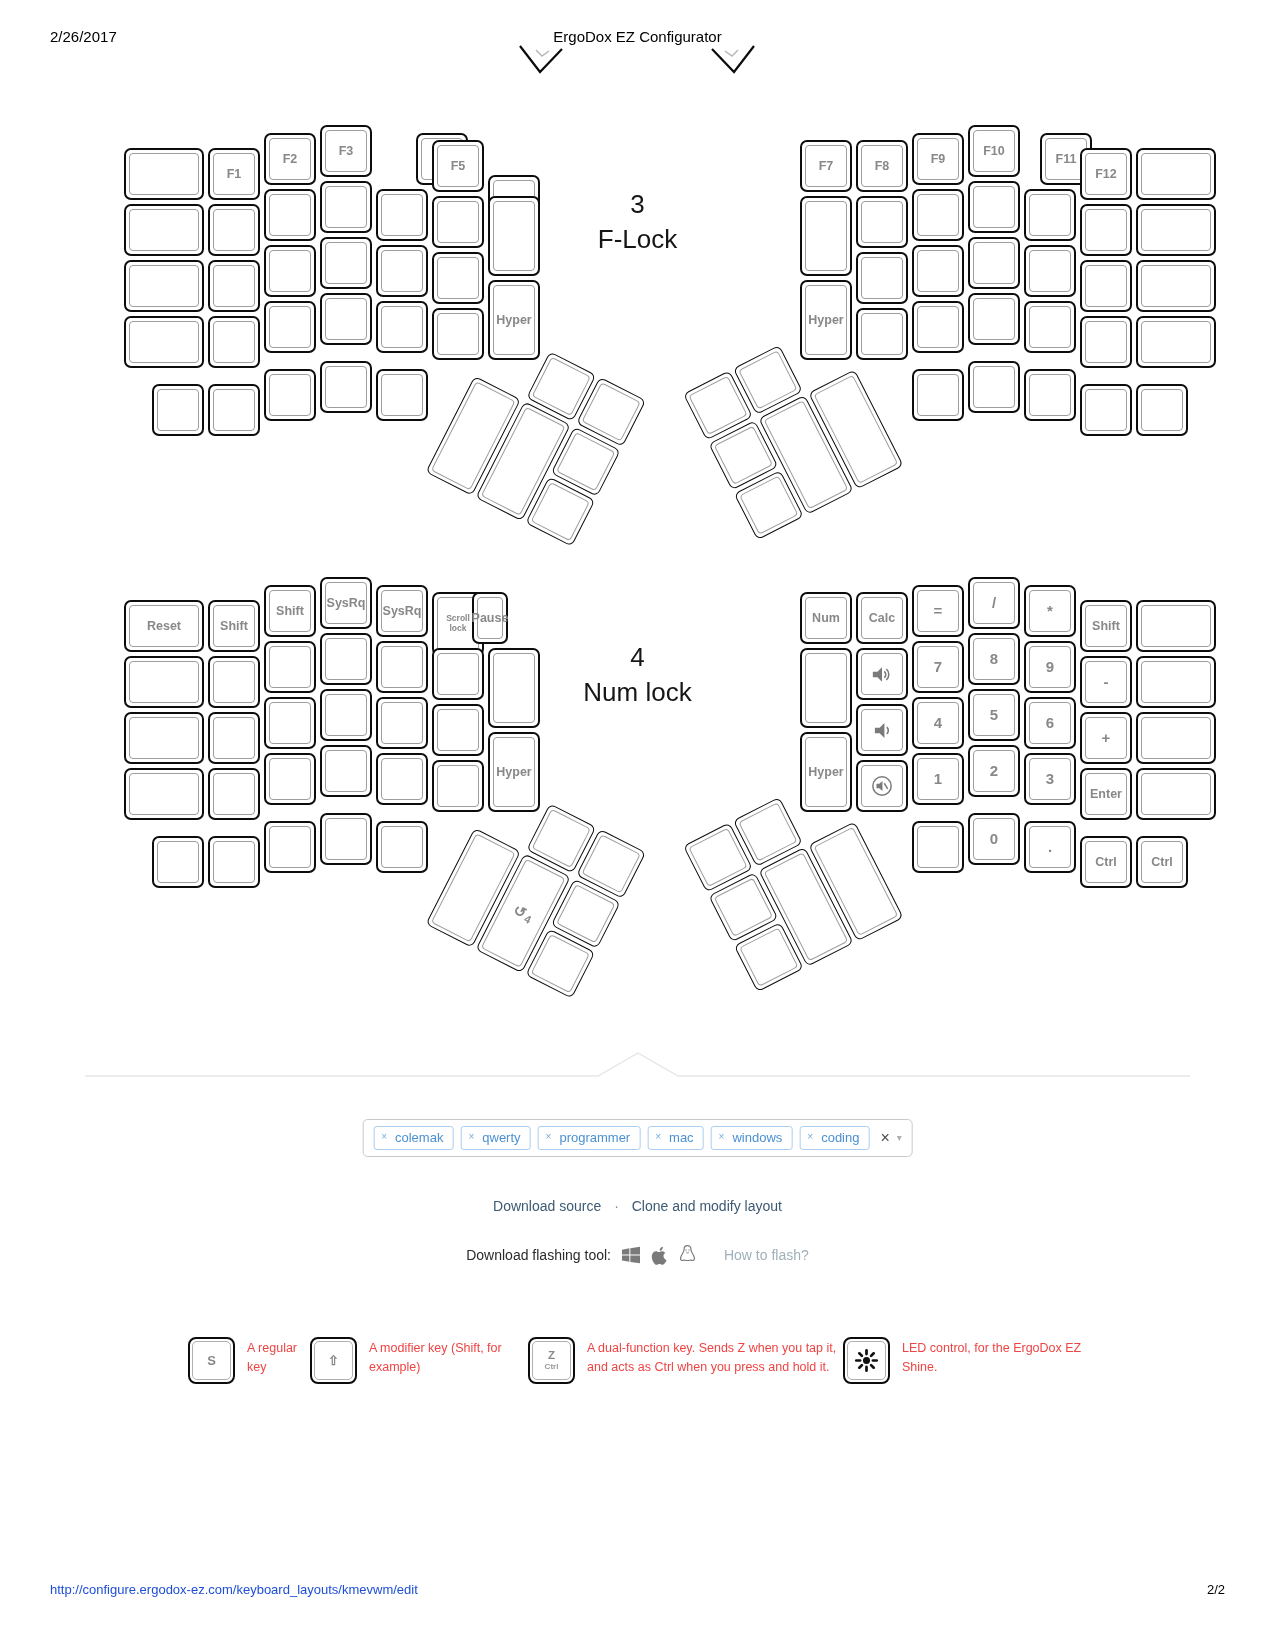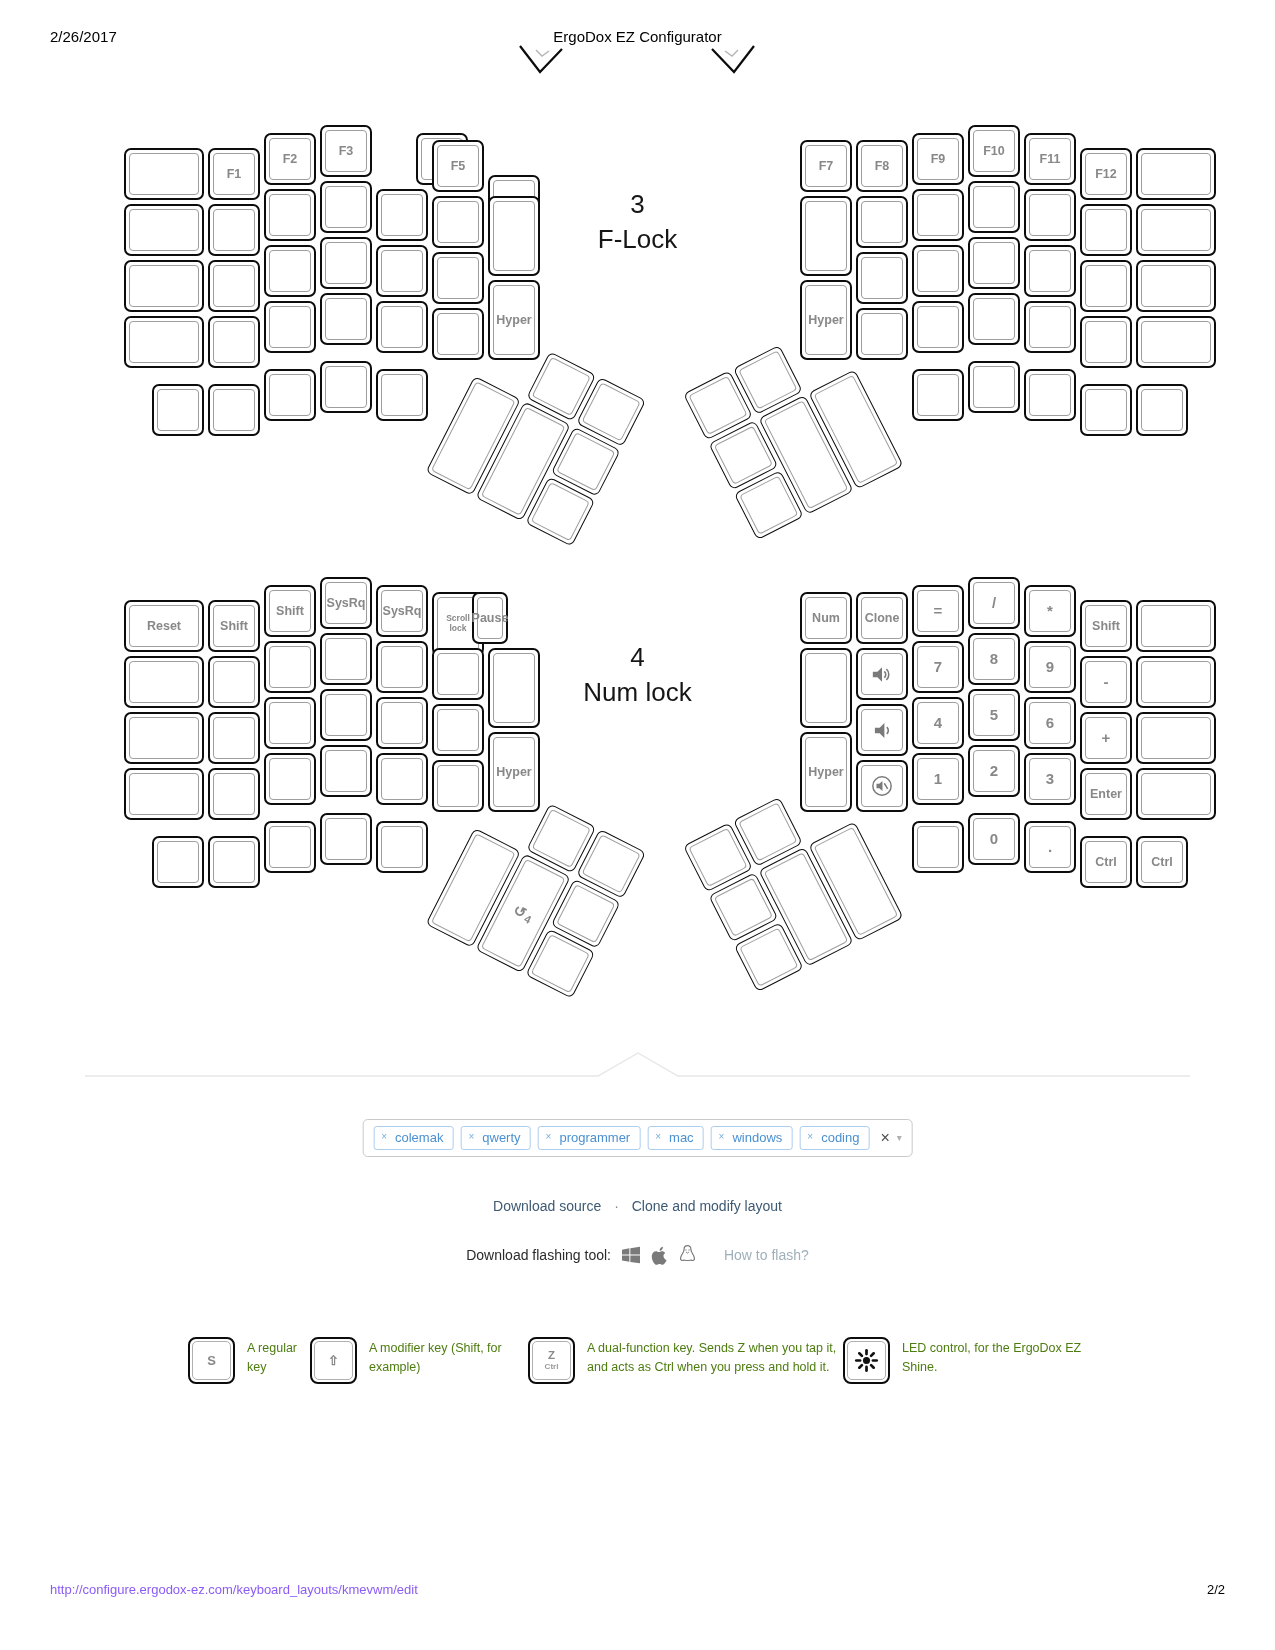--- a/index.html
+++ b/index.html
@@ -48,23 +48,23 @@
   .os-icon{display:inline-flex;align-items:center;}
   .howto{color:#9fb0ba;text-decoration:none;margin-left:18px;}
 
   .legend-item{position:absolute;top:1337px;display:flex;gap:12px;}
   .legend-key{width:47px;height:47px;box-sizing:border-box;border:2.5px solid #0c0c0c;border-radius:8px;padding:2px;background:#fff;flex:0 0 auto;}
   .lk-inner{width:100%;height:100%;box-sizing:border-box;border:1.5px solid #b0b0b0;border-radius:5px;
     display:flex;align-items:center;justify-content:center;color:#888;font-weight:bold;font-size:13px;}
   .lk-inner.dual{flex-direction:column;line-height:1;}
   .lk-inner .dtop{font-size:11.5px;}
   .lk-inner .dbot{font-size:8px;color:#999;margin-top:2px;}
-  .legend-desc{font-size:12.5px;color:#4d7c0f;line-height:1.55;padding-top:2px;}
-
-  .footer-url{position:absolute;left:50px;top:1582px;font-size:13px;color:#8b5cf6;}
+  .legend-desc{font-size:12.5px;color:#ef4444;line-height:1.55;padding-top:2px;}
+
+  .footer-url{position:absolute;left:50px;top:1582px;font-size:13px;color:#1d4ed8;}
   .footer-page{position:absolute;right:50px;top:1582px;font-size:13px;color:#000;}
 </style>
 </head>
 <body>
 
 <div class="page">
 
   <div class="hdr-date">2/26/2017</div>
   <div class="hdr-title">ErgoDox EZ Configurator</div>
 
@@ -248,21 +248,21 @@
         </div>
         <div class="key" style="left: 168px; top: 56px; width: 52px; height: 52px;">
           <div class="key-inner"></div>
         </div>
         <div class="key" style="left: 168px; top: 112px; width: 52px; height: 52px;">
           <div class="key-inner"></div>
         </div>
         <div class="key" style="left: 168px; top: 168px; width: 52px; height: 52px;">
           <div class="key-inner"></div>
         </div>
-        <div class="key" style="left: 224px; top: 8px; width: 52px; height: 52px;">
+        <div class="key" style="left: 240px; top: 8px; width: 52px; height: 52px;">
           <div class="key-inner">
             <span>F11</span>
           </div>
         </div>
         <div class="key" style="left: 224px; top: 64px; width: 52px; height: 52px;">
           <div class="key-inner"></div>
         </div>
         <div class="key" style="left: 224px; top: 120px; width: 52px; height: 52px;">
           <div class="key-inner"></div>
         </div>
@@ -434,21 +434,21 @@
         <div class="key" style="left: 0px; top: 71px; width: 52px; height: 80px;">
           <div class="key-inner"></div>
         </div>
         <div class="key" style="left: 0px; top: 155px; width: 52px; height: 80px;">
           <div class="key-inner">
             <span>Hyper</span>
           </div>
         </div>
         <div class="key" style="left: 56px; top: 15px; width: 52px; height: 52px;">
           <div class="key-inner">
-            <span>Clone</span>
+            <span>Calc</span>
           </div>
         </div>
         <div class="key" style="left: 56px; top: 71px; width: 52px; height: 52px;">
           <div class="key-inner">
             <span style="display: inline-flex;">
               <svg width="22" height="21" viewBox="0 0 24 22">
                 <polygon points="2,8 7,8 12,3 12,19 7,14 2,14" fill="#7a7a7a"></polygon>
                 <path d="M14.5,7.5 A4.6,4.6 0 0 1 14.5,14.5" stroke="#7a7a7a" stroke-width="1.7" fill="none"></path>
                 <path d="M16.8,5 A8.2,8.2 0 0 1 16.8,17" stroke="#7a7a7a" stroke-width="1.7" fill="none"></path>
               </svg>

